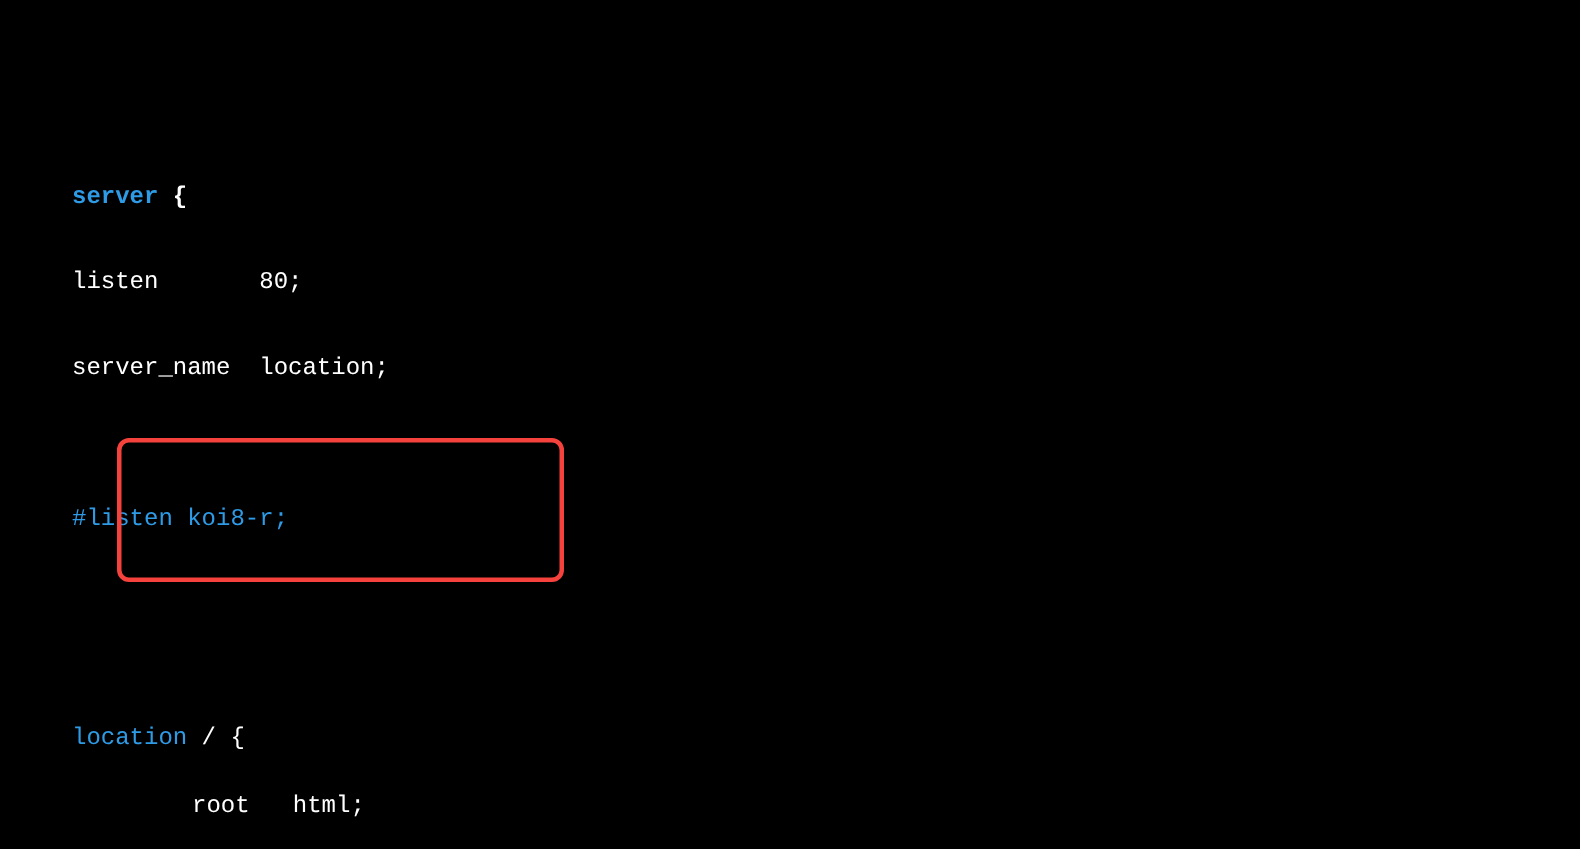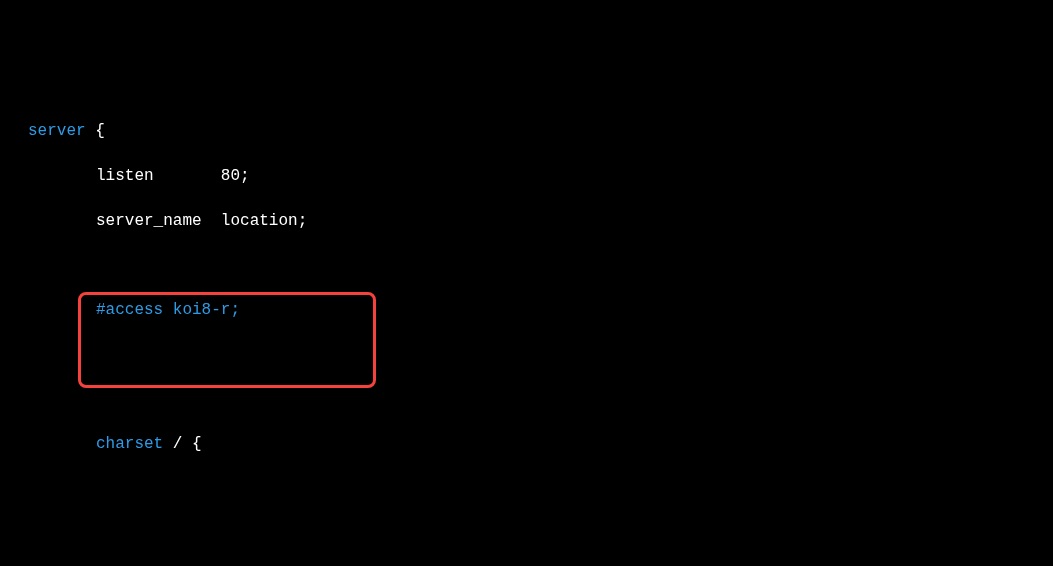--- a/index.html
+++ b/index.html
@@ -13,24 +13,26 @@
       font-size: 16px;
       line-height: 1.4;
       color: #ffffff;
       padding: 8px 0;
       width: 1053px;
       height: 566px;
       overflow: hidden;
       white-space: pre;
     }
     .indent-1 {
-      padding-left: 28px;
+      padding-left: 48px;
+      font-weight: bold;
     }
     .indent-2 {
-      padding-left: 96px;
+      padding-left: 48px;
+      margin-top: 12px;
     }
     .indent-3 {
       padding-left: 128px;
     }
     .comment {
       color: #2e9be6;
     }
     .white {
       color: #ffffff;
     }
@@ -51,24 +53,25 @@
 </head>
 <body>
 
 
 
 <div>
 <div class="line indent-1"><span class="comment">server</span><span class="white"> {</span></div>
 <div class="line indent-2 white">listen       80;</div>
 <div class="line indent-2 white">server_name  location;</div>
 <div class="line"></div>
-<div class="line indent-2 comment">#access koi8-r;</div>
+<div class="line indent-2 comment">#listen koi8-r;</div>
 <div class="line"></div>
 <div class="line"></div>
-<div class="line indent-2"><span class="comment">charset</span><span class="white"> / {</span></div>
+<div class="line indent-2"><span class="comment">location</span><span class="white"> / {</span></div>
+<div class="line indent-3 white">root   html;</div>
 
 
 
 
 
 
 
 
 
 

